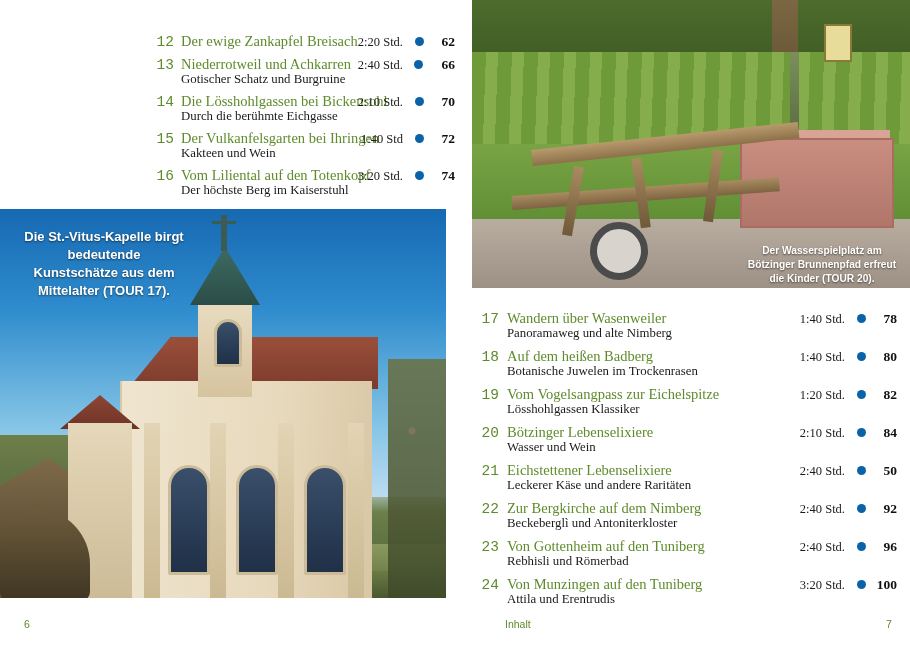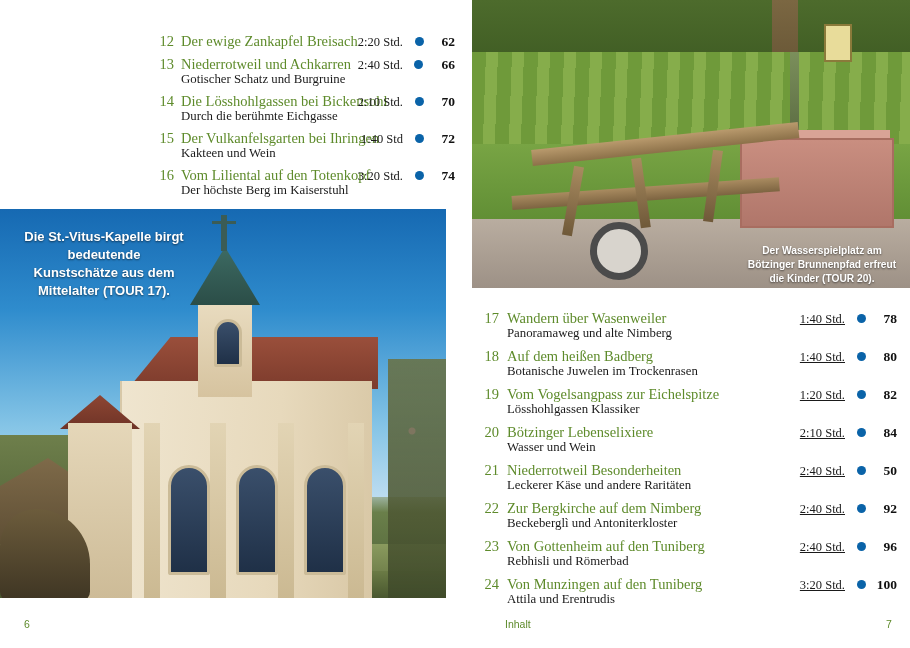--- a/index.html
+++ b/index.html
@@ -34,20 +34,21 @@
     display: flex;
     align-items: baseline;
   }
   .toc-num {
     width: 26px;
     text-align: right;
     color: #5e8b2b;
     font-size: 14.5px;
     flex: 0 0 auto;
     padding-right: 7px;
+    font-family: Liberation Mono, monospace;
   }
   .toc-title {
     color: #5e8b2b;
     font-size: 14.5px;
     flex: 1 1 auto;
     white-space: nowrap;
   }
   .toc-dur {
     color: #1a1a1a;
     font-size: 12.5px;
@@ -292,21 +293,21 @@
   }
 
   #toc-bottom {
     left: 477px;
     top: 310px;
     width: 420px;
   }
   #toc-bottom .toc-row { margin-bottom: 7px; }
   #toc-bottom .toc-num { width: 22px; padding-right: 8px; }
   #toc-bottom .toc-title { width: 220px; }
-  #toc-bottom .toc-dur { width: 60px; text-decoration: underline; }
+  #toc-bottom .toc-dur { width: 60px; }
   #toc-bottom .toc-sub { padding-left: 30px; }
 
   
   .footer {
     position: absolute;
     bottom: 18px;
     font-family: "Liberation Sans", sans-serif;
     font-size: 10.5px;
     color: #5e8b2b;
   }
@@ -477,21 +478,21 @@
           <span class="toc-dot">
             <span class="dot" style="background: rgb(10, 99, 168);"></span>
           </span>
           <span class="toc-page">84</span>
         </div>
         <div class="toc-sub">Wasser und Wein</div>
       </div>
       <div class="toc-row">
         <div class="toc-line1">
           <span class="toc-num">21</span>
-          <span class="toc-title">Niederrotweil Besonderheiten</span>
+          <span class="toc-title">Eichstettener Lebenselixiere</span>
           <span class="toc-dur">2:40 Std.</span>
           <span class="toc-dot">
             <span class="dot" style="background: rgb(10, 99, 168);"></span>
           </span>
           <span class="toc-page">50</span>
         </div>
         <div class="toc-sub">Leckerer Käse und andere Raritäten</div>
       </div>
       <div class="toc-row">
         <div class="toc-line1">

